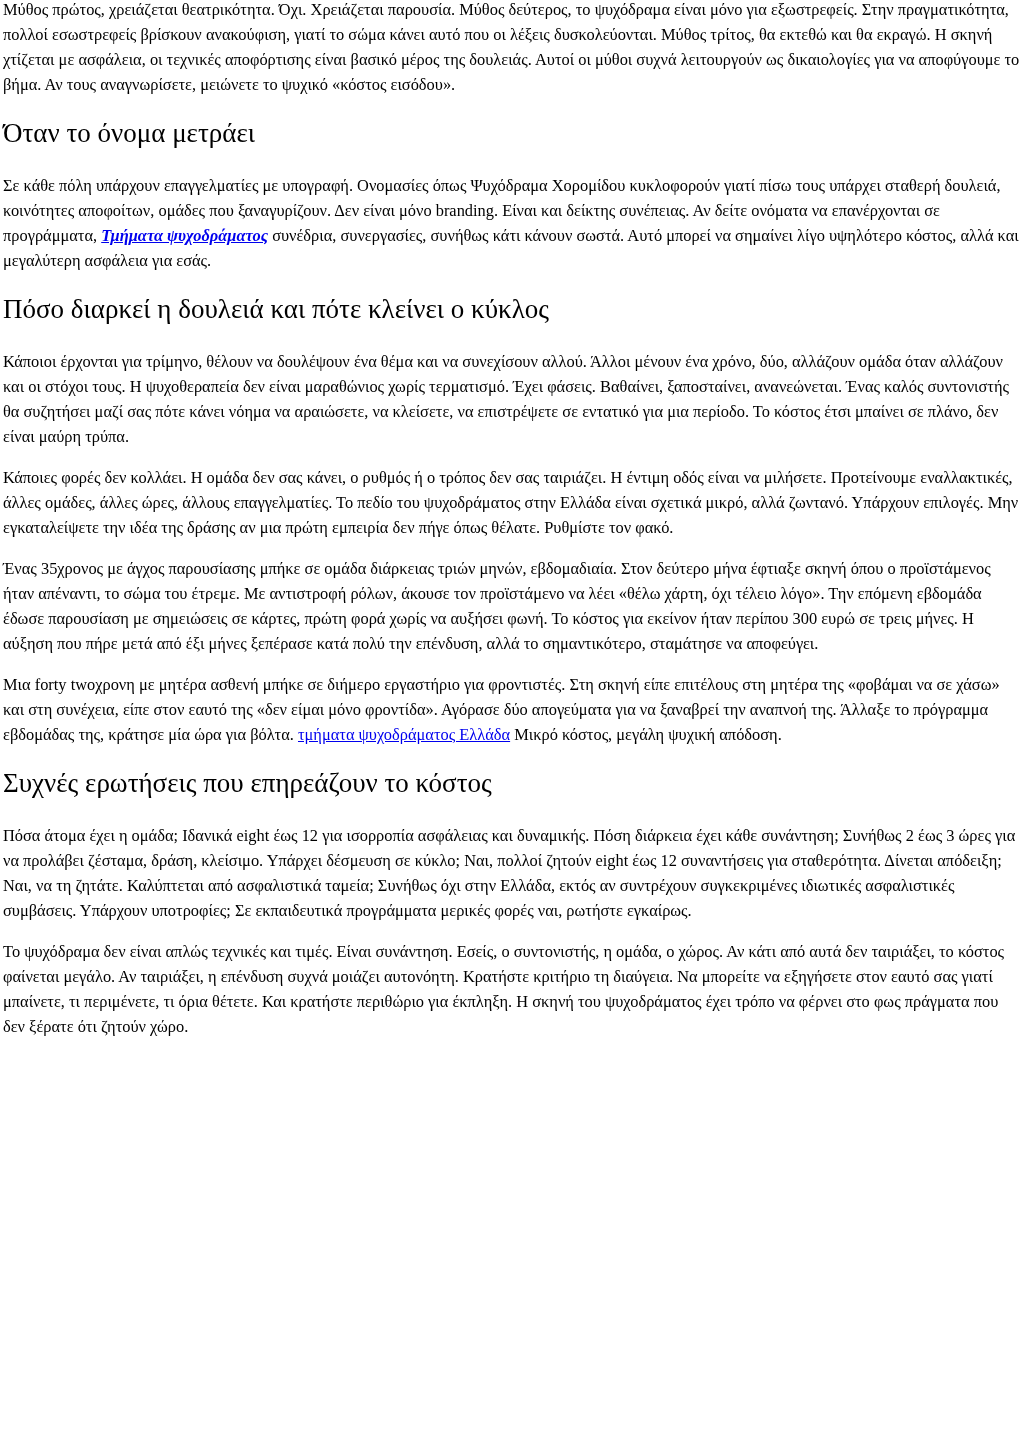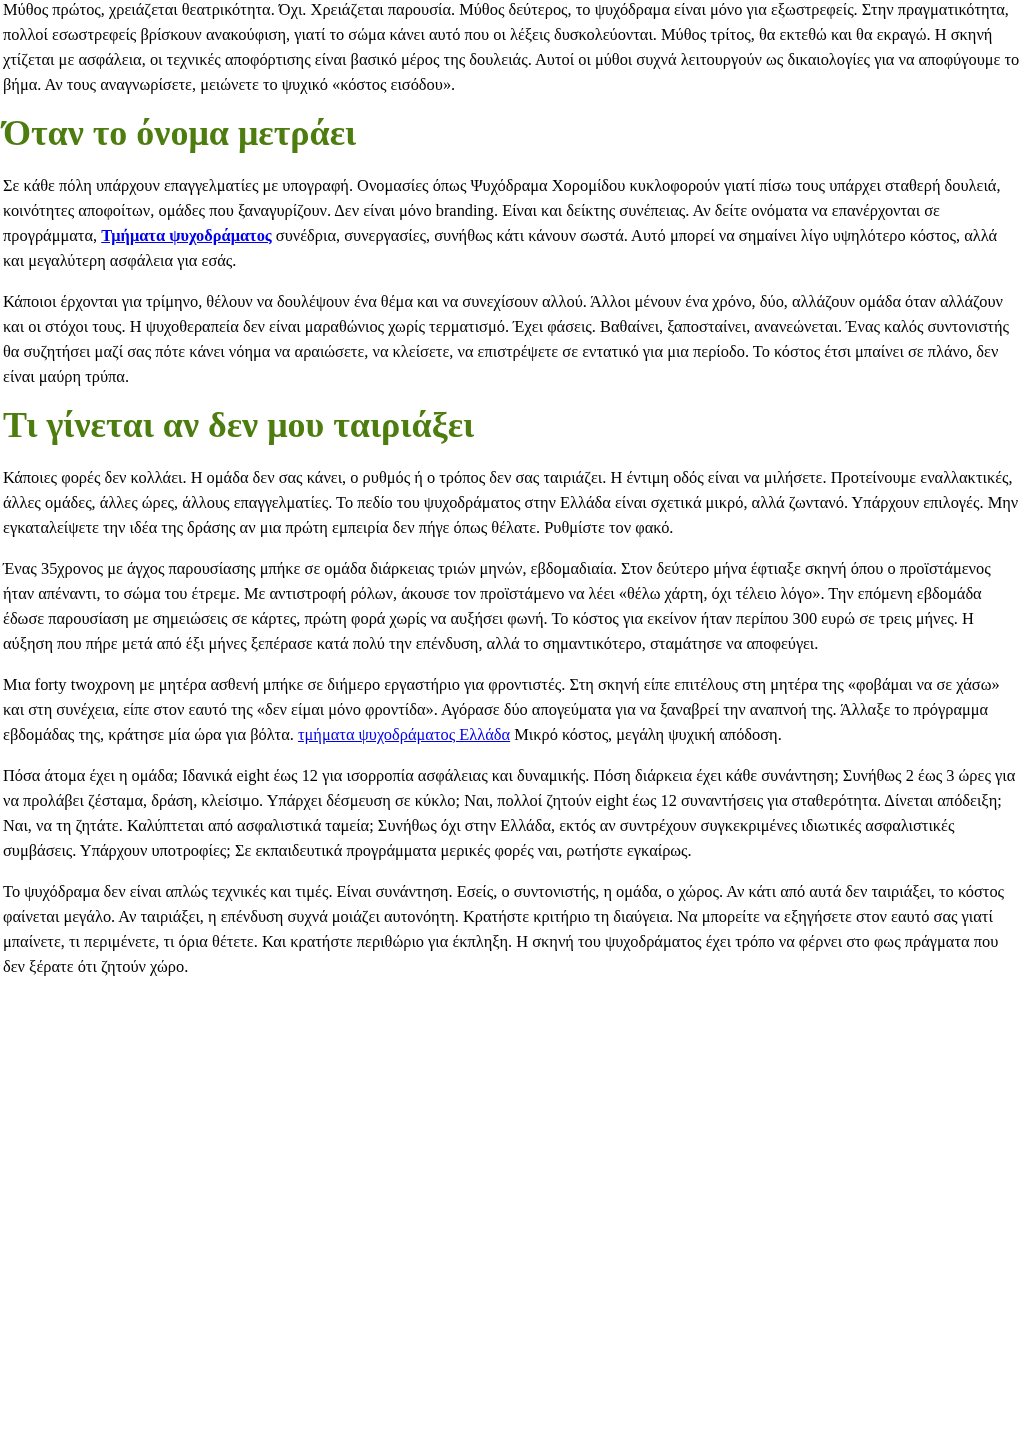--- a/index.html
+++ b/index.html
@@ -19,49 +19,51 @@
     text-align: left;
     overflow: hidden;
   }
   .page p {
     margin: 0 0 16px 0;
     padding: 0;
   }
   .page h2 {
     margin: 20px 0 24px 0;
     padding: 0;
-    font-size: 36px;
+    font-size: 27px;
     line-height: 32px;
-    font-weight: bold;
-    color: #4d7c0f;
+    font-weight: normal;
+    color: #000000;
   }
   a.doc-link {
     color: #0000ee;
     text-decoration: underline;
     cursor: pointer;
   }
   a.doc-link.emph {
     font-weight: bold;
+    font-style: italic;
   }
 </style>
 </head>
 <body>
 
 <main class="page">
 
   <p>Μύθος πρώτος, χρειάζεται θεατρικότητα. Όχι. Χρειάζεται παρουσία. Μύθος δεύτερος, το ψυχόδραμα είναι μόνο για εξωστρεφείς. Στην πραγματικότητα, πολλοί εσωστρεφείς βρίσκουν ανακούφιση, γιατί το σώμα κάνει αυτό που οι λέξεις δυσκολεύονται. Μύθος τρίτος, θα εκτεθώ και θα εκραγώ. Η σκηνή χτίζεται με ασφάλεια, οι τεχνικές αποφόρτισης είναι βασικό μέρος της δουλειάς. Αυτοί οι μύθοι συχνά λειτουργούν ως δικαιολογίες για να αποφύγουμε το βήμα. Αν τους αναγνωρίσετε, μειώνετε το ψυχικό «κόστος εισόδου».</p>
 
   <h2>Όταν το όνομα μετράει</h2>
   <p><span>Σε κάθε πόλη υπάρχουν επαγγελματίες με υπογραφή. Ονομασίες όπως Ψυχόδραμα Χορομίδου κυκλοφορούν γιατί πίσω τους υπάρχει σταθερή δουλειά, κοινότητες αποφοίτων, ομάδες που ξαναγυρίζουν. Δεν είναι μόνο branding. Είναι και δείκτης συνέπειας. Αν δείτε ονόματα να επανέρχονται σε προγράμματα, </span><a class="doc-link emph" href="#">Τμήματα ψυχοδράματος</a><span> συνέδρια, συνεργασίες, συνήθως κάτι κάνουν σωστά. Αυτό μπορεί να σημαίνει λίγο υψηλότερο κόστος, αλλά και μεγαλύτερη ασφάλεια για εσάς.</span></p>
 
+  <h2>Πόσο διαρκεί η δουλειά και πότε κλείνει ο κύκλος</h2>
   <p>Κάποιοι έρχονται για τρίμηνο, θέλουν να δουλέψουν ένα θέμα και να συνεχίσουν αλλού. Άλλοι μένουν ένα χρόνο, δύο, αλλάζουν ομάδα όταν αλλάζουν και οι στόχοι τους. Η ψυχοθεραπεία δεν είναι μαραθώνιος χωρίς τερματισμό. Έχει φάσεις. Βαθαίνει, ξαποσταίνει, ανανεώνεται. Ένας καλός συντονιστής θα συζητήσει μαζί σας πότε κάνει νόημα να αραιώσετε, να κλείσετε, να επιστρέψετε σε εντατικό για μια περίοδο. Το κόστος έτσι μπαίνει σε πλάνο, δεν είναι μαύρη τρύπα.</p>
 
-  <h2>Τι γίνεται αν δεν μου ταιριάξει</h2>
   <p>Κάποιες φορές δεν κολλάει. Η ομάδα δεν σας κάνει, ο ρυθμός ή ο τρόπος δεν σας ταιριάζει. Η έντιμη οδός είναι να μιλήσετε. Προτείνουμε εναλλακτικές, άλλες ομάδες, άλλες ώρες, άλλους επαγγελματίες. Το πεδίο του ψυχοδράματος στην Ελλάδα είναι σχετικά μικρό, αλλά ζωντανό. Υπάρχουν επιλογές. Μην εγκαταλείψετε την ιδέα της δράσης αν μια πρώτη εμπειρία δεν πήγε όπως θέλατε. Ρυθμίστε τον φακό.</p>
 
   <p>Ένας 35χρονος με άγχος παρουσίασης μπήκε σε ομάδα διάρκειας τριών μηνών, εβδομαδιαία. Στον δεύτερο μήνα έφτιαξε σκηνή όπου ο προϊστάμενος ήταν απέναντι, το σώμα του έτρεμε. Με αντιστροφή ρόλων, άκουσε τον προϊστάμενο να λέει «θέλω χάρτη, όχι τέλειο λόγο». Την επόμενη εβδομάδα έδωσε παρουσίαση με σημειώσεις σε κάρτες, πρώτη φορά χωρίς να αυξήσει φωνή. Το κόστος για εκείνον ήταν περίπου 300 ευρώ σε τρεις μήνες. Η αύξηση που πήρε μετά από έξι μήνες ξεπέρασε κατά πολύ την επένδυση, αλλά το σημαντικότερο, σταμάτησε να αποφεύγει.</p>
   <p><span>Μια forty twoχρονη με μητέρα ασθενή μπήκε σε διήμερο εργαστήριο για φροντιστές. Στη σκηνή είπε επιτέλους στη μητέρα της «φοβάμαι να σε χάσω» και στη συνέχεια, είπε στον εαυτό της «δεν είμαι μόνο φροντίδα». Αγόρασε δύο απογεύματα για να ξαναβρεί την αναπνοή της. Άλλαξε το πρόγραμμα εβδομάδας της, κράτησε μία ώρα για βόλτα. </span><a class="doc-link" href="#">τμήματα ψυχοδράματος Ελλάδα</a><span> Μικρό κόστος, μεγάλη ψυχική απόδοση.</span></p>
 
+  <h2>Συχνές ερωτήσεις που επηρεάζουν το κόστος</h2>
   <p>Πόσα άτομα έχει η ομάδα; Ιδανικά eight έως 12 για ισορροπία ασφάλειας και δυναμικής. Πόση διάρκεια έχει κάθε συνάντηση; Συνήθως 2 έως 3 ώρες για να προλάβει ζέσταμα, δράση, κλείσιμο. Υπάρχει δέσμευση σε κύκλο; Ναι, πολλοί ζητούν eight έως 12 συναντήσεις για σταθερότητα. Δίνεται απόδειξη; Ναι, να τη ζητάτε. Καλύπτεται από ασφαλιστικά ταμεία; Συνήθως όχι στην Ελλάδα, εκτός αν συντρέχουν συγκεκριμένες ιδιωτικές ασφαλιστικές συμβάσεις. Υπάρχουν υποτροφίες; Σε εκπαιδευτικά προγράμματα μερικές φορές ναι, ρωτήστε εγκαίρως.</p>
 
   <p>Το ψυχόδραμα δεν είναι απλώς τεχνικές και τιμές. Είναι συνάντηση. Εσείς, ο συντονιστής, η ομάδα, ο χώρος. Αν κάτι από αυτά δεν ταιριάξει, το κόστος φαίνεται μεγάλο. Αν ταιριάξει, η επένδυση συχνά μοιάζει αυτονόητη. Κρατήστε κριτήριο τη διαύγεια. Να μπορείτε να εξηγήσετε στον εαυτό σας γιατί μπαίνετε, τι περιμένετε, τι όρια θέτετε. Και κρατήστε περιθώριο για έκπληξη. Η σκηνή του ψυχοδράματος έχει τρόπο να φέρνει στο φως πράγματα που δεν ξέρατε ότι ζητούν χώρο.</p>
 
 </main>
 
 </body></html>

